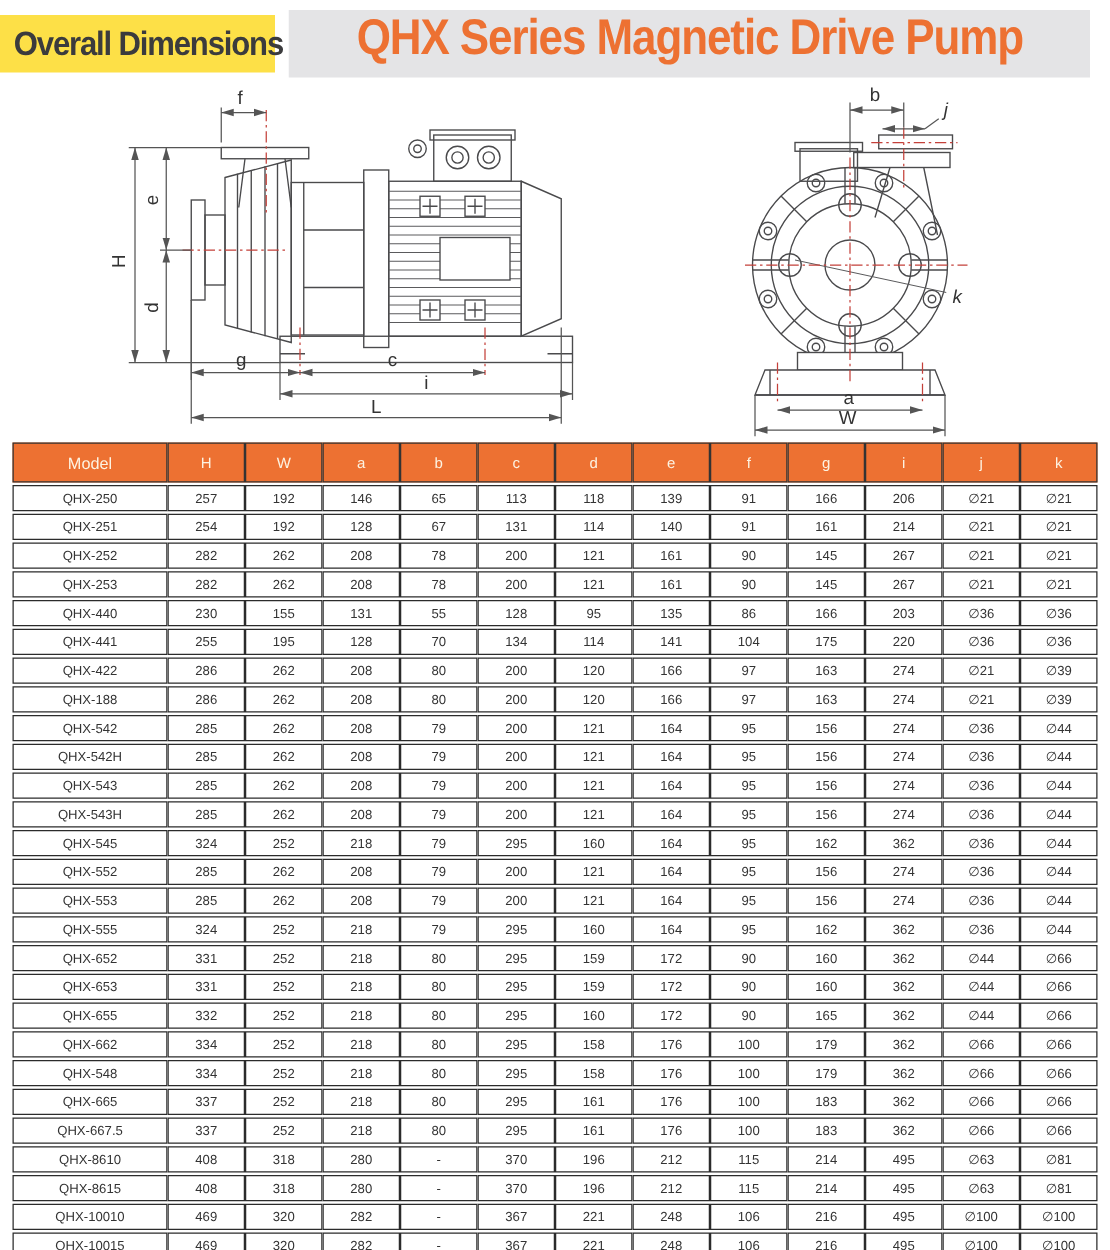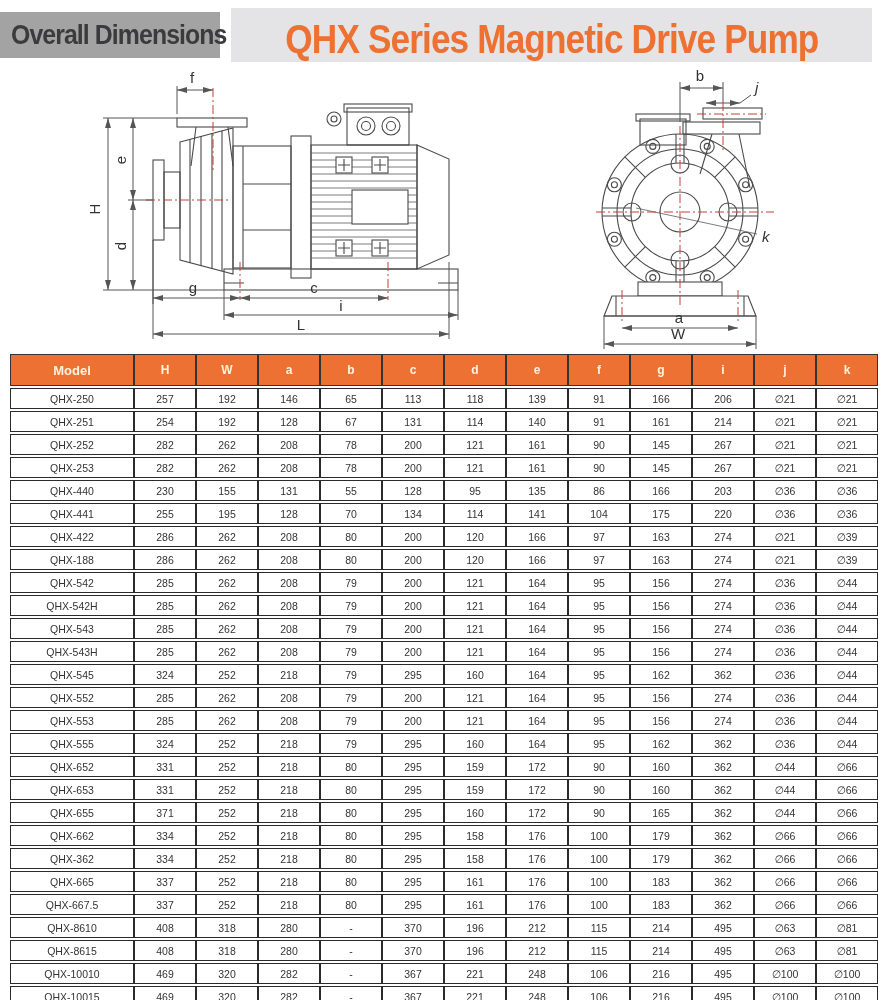--- a/index.html
+++ b/index.html
@@ -3,51 +3,51 @@
 <meta charset="utf-8">
 <style>
   html,body{margin:0;padding:0;background:#ffffff;}
   .page{
     width:888px;height:1000px;position:relative;background:#fff;
     font-family:"Liberation Sans","DejaVu Sans",sans-serif;overflow:hidden;
   }
   
   .header-row{display:flex;align-items:flex-start;}
   .band-left{
-    margin-top:12px;width:220px;height:46px;background:#a3a3a3;
+    margin-top:12px;width:220px;height:46px;background:#fde047;
     display:flex;align-items:center;flex:0 0 auto;
   }
   .band-left span{
     font-size:27px;font-weight:bold;color:#3B3B3D;padding-left:12px;
     letter-spacing:-1px;transform:scaleX(0.92);transform-origin:left center;white-space:nowrap;
   }
   .band-right{
     margin-top:8px;margin-left:11px;margin-right:16px;flex:1;height:54px;background:#E4E4E6;
-    display:flex;align-items:flex-end;justify-content:center;
+    display:flex;align-items:flex-start;justify-content:center;
   }
   .band-right span{
     font-size:40px;font-weight:bold;color:#ED7132;letter-spacing:-1px;
     transform:scaleX(0.88);transform-origin:center;white-space:nowrap;
   }
   
   .drawing{display:block;}
   .draw{stroke:#4A4A4C;stroke-width:1.1;fill:none;}
   .drawthin{stroke:#5A5A5C;stroke-width:0.8;fill:none;}
   .dim{stroke:#555;stroke-width:1;fill:none;}
   .red{stroke:#C4403A;stroke-width:1;fill:none;stroke-dasharray:9 3 2 3;}
   .dimtext{font-size:15px;fill:#333;font-family:"Liberation Sans",sans-serif;}
   .dimtext.it{font-style:italic;}
   .whitefill{fill:#fff;}
   
   .dim-table{
     border-collapse:separate;border-spacing:0 2px;table-layout:fixed;
     width:868px;margin:2px auto 0 auto;
   }
   .dim-table th{
-    background:#ED7132;color:#FDF3E2;font-size:12px;font-weight:bold;
+    background:#ED7132;color:#FDF3E2;font-size:12px;font-weight:normal;
     height:30px;border:1px solid #333;text-align:center;padding:0;margin-left:34px;
   }
   .dim-table th.model-col{font-size:13px;}
   .dim-table td{
     background:#fff;border:1px solid #2B2B2B;color:#333;
     font-size:10.5px;height:17px;text-align:center;padding:1px 0;
     font-family:"Liberation Sans","DejaVu Sans",sans-serif;
   }
 </style>
 </head>
@@ -527,21 +527,21 @@
           <td>159</td>
           <td>172</td>
           <td>90</td>
           <td>160</td>
           <td>362</td>
           <td>∅44</td>
           <td>∅66</td>
         </tr>
         <tr>
           <td>QHX-655</td>
-          <td>371</td>
+          <td>332</td>
           <td>252</td>
           <td>218</td>
           <td>80</td>
           <td>295</td>
           <td>160</td>
           <td>172</td>
           <td>90</td>
           <td>165</td>
           <td>362</td>
           <td>∅44</td>
@@ -556,21 +556,21 @@
           <td>295</td>
           <td>158</td>
           <td>176</td>
           <td>100</td>
           <td>179</td>
           <td>362</td>
           <td>∅66</td>
           <td>∅66</td>
         </tr>
         <tr>
-          <td>QHX-362</td>
+          <td>QHX-548</td>
           <td>334</td>
           <td>252</td>
           <td>218</td>
           <td>80</td>
           <td>295</td>
           <td>158</td>
           <td>176</td>
           <td>100</td>
           <td>179</td>
           <td>362</td>

